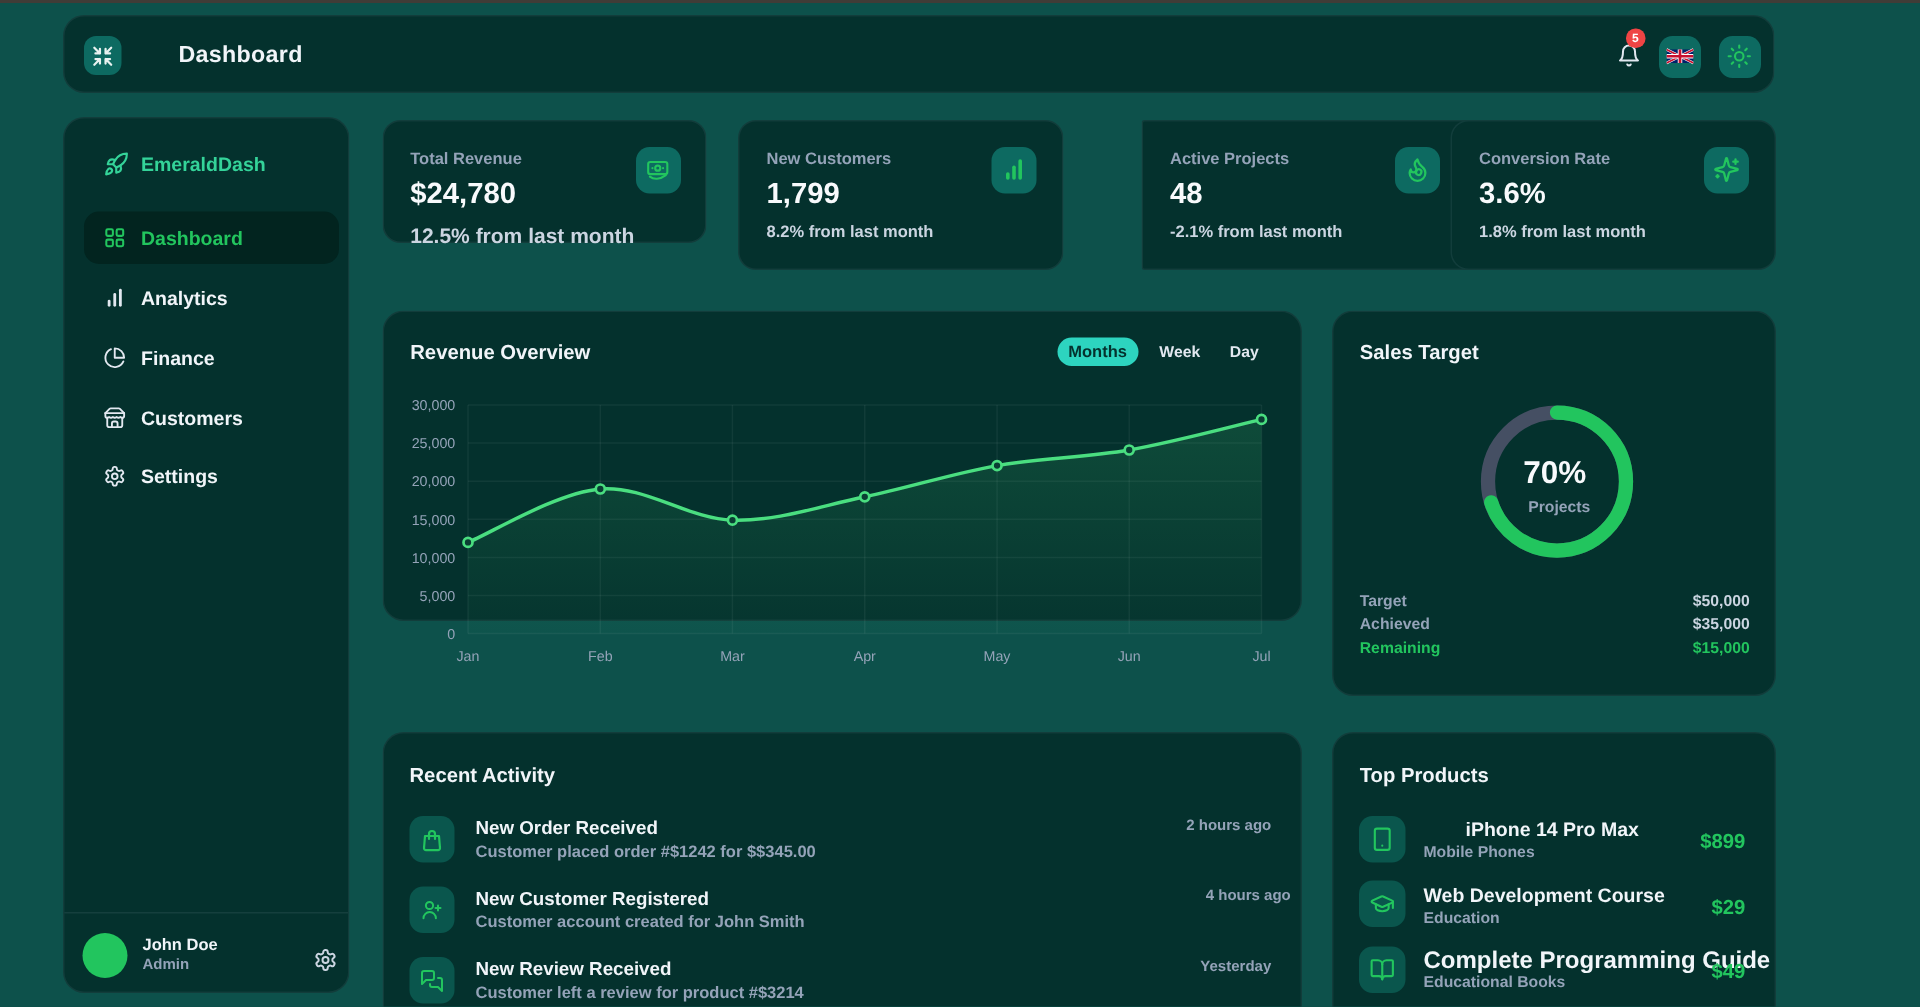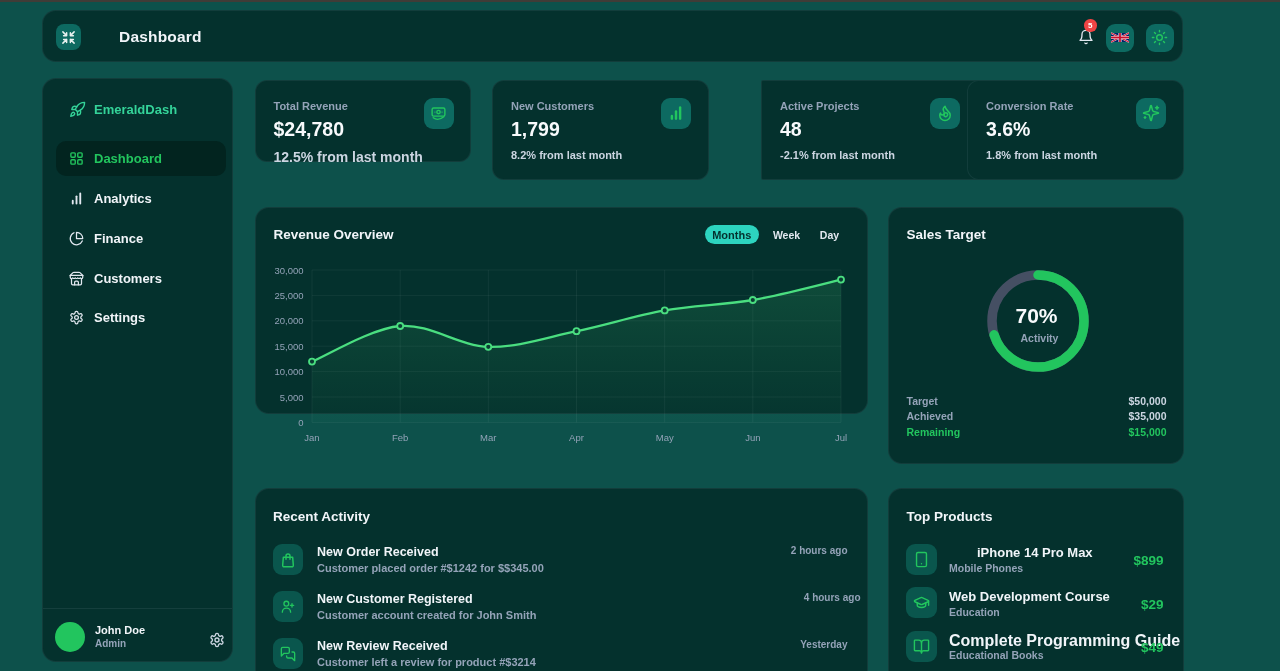--- a/index.html
+++ b/index.html
@@ -242,21 +242,21 @@
   </svg>
 </div>
 
 <div class="card" style="left:887.5px;top:207px;width:296px;height:257px;">
   <div class="abs" style="left:18px;top:19px;font-size:13.5px;font-weight:bold;color:#f1f5f9;">Sales Target</div>
   <svg class="abs" style="left:97.5px;top:61px;" width="104" height="104" viewBox="0 0 104 104">
     <circle cx="52" cy="52" r="46" fill="none" stroke="#454f63" stroke-width="9.5"></circle>
     <circle cx="52" cy="52" r="46" fill="none" stroke="#22c55e" stroke-width="9.5" stroke-linecap="round" stroke-dasharray="202.3 86.7" transform="rotate(-90 52 52)"></circle>
   </svg>
   <div class="abs" style="left:0px;top:96px;width:296px;text-align:center;font-size:21px;font-weight:bold;color:#f8fafc;">70%</div>
-  <div class="abs" style="left:3px;top:124px;width:296px;text-align:center;font-size:10.5px;font-weight:bold;color:#94a3b8;">Activity</div>
+  <div class="abs" style="left:3px;top:124px;width:296px;text-align:center;font-size:10.5px;font-weight:bold;color:#94a3b8;">Projects</div>
   <div class="abs" style="left:18px;top:186.5px;width:260px;display:flex;justify-content:space-between;">
     <span style="font-size:10.5px;font-weight:bold;color:#94a3b8;">Target</span>
     <span style="font-size:10.5px;font-weight:bold;color:#cbd5e1;">$50,000</span>
   </div>
   <div class="abs" style="left:18px;top:202px;width:260px;display:flex;justify-content:space-between;">
     <span style="font-size:10.5px;font-weight:bold;color:#94a3b8;">Achieved</span>
     <span style="font-size:10.5px;font-weight:bold;color:#cbd5e1;">$35,000</span>
   </div>
   <div class="abs" style="left:18px;top:218px;width:260px;display:flex;justify-content:space-between;">
     <span style="font-size:10.5px;font-weight:bold;color:#22c55e;">Remaining</span>

